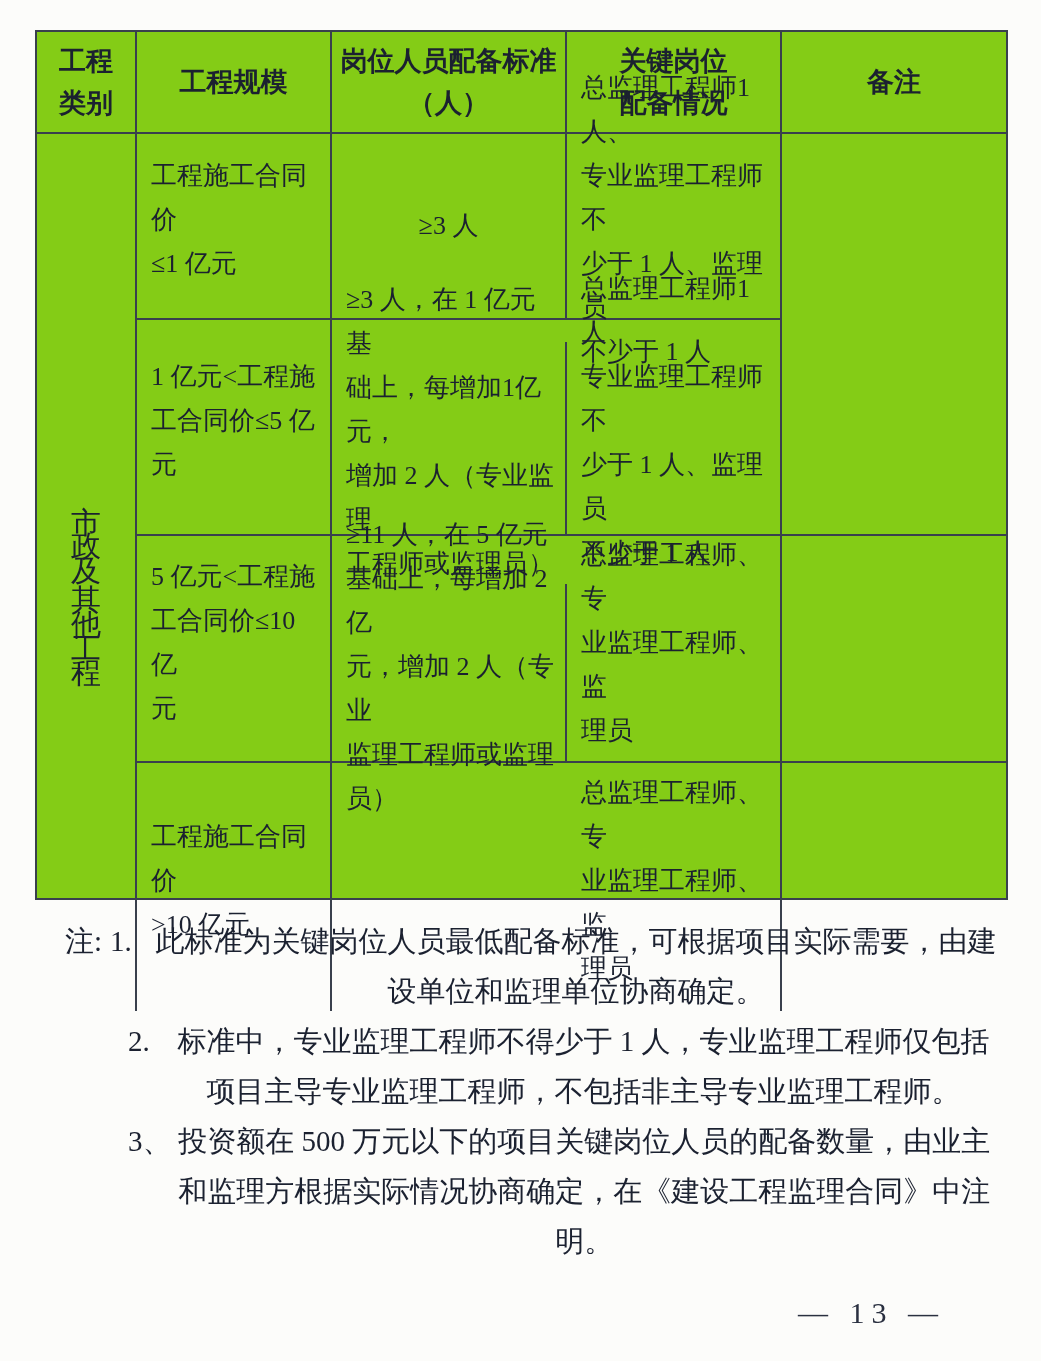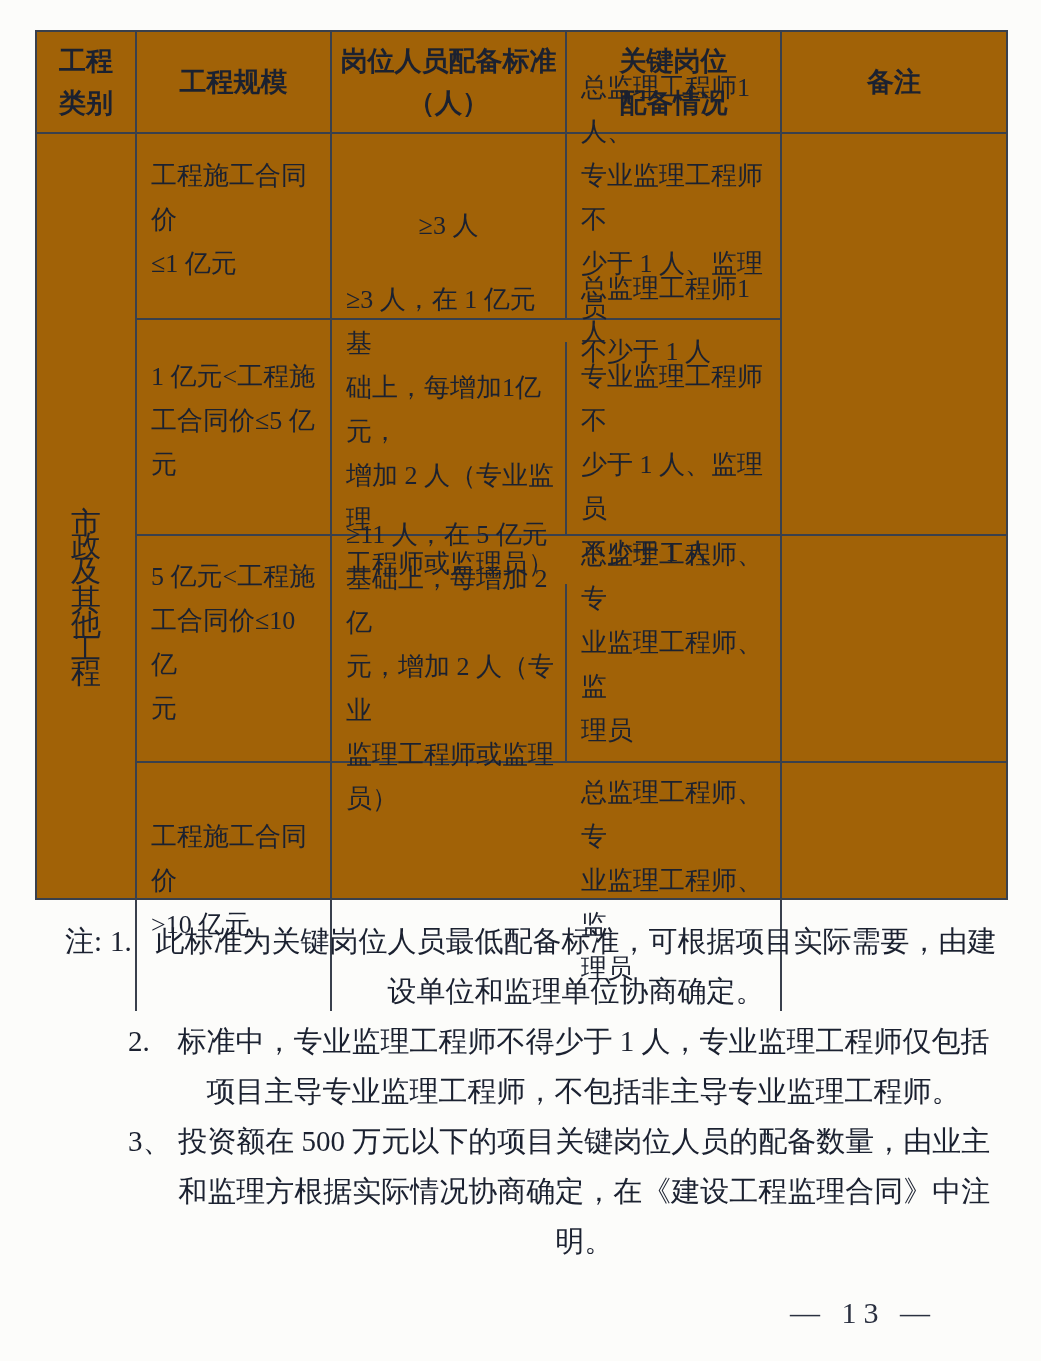--- a/index.html
+++ b/index.html
@@ -20,21 +20,21 @@
   .doc-table {
     position: absolute;
     left: 35px;
     top: 30px;
     width: 973px;
     height: 870px;
     display: grid;
     grid-template-columns: 100px 195px 235px 215px 1fr;
     grid-template-rows: 102px 186px 216px 227px 1fr;
     border: 2px solid #39404d;
-    background: #a16207;
+    background: #84cc16;
   }
   .cell {
     border-right: 2px solid #39404d;
     border-bottom: 2px solid #39404d;
     display: flex;
     align-items: center;
     justify-content: center;
     font-size: 26px;
     line-height: 44px;
     white-space: pre-line;
@@ -100,21 +100,21 @@
   .note .marker { flex: 0 0 45px; }
   .note .num    { flex: 0 0 45px; }
   .note.rest    { margin-left: 63px; }
   .note.rest .num { flex: 0 0 42px; }
   .ntext { white-space: pre-line; flex: 1; text-align: center; }
 
   
   .pagenum {
     position: absolute;
     top: 1296px;
-    right: 104px;
+    right: 96px;
     font-size: 30px;
     letter-spacing: 7px;
     color: #2a3040;
     text-align: right;
   }
 </style>
 </head>
 <body>
 
 <div class="page">

